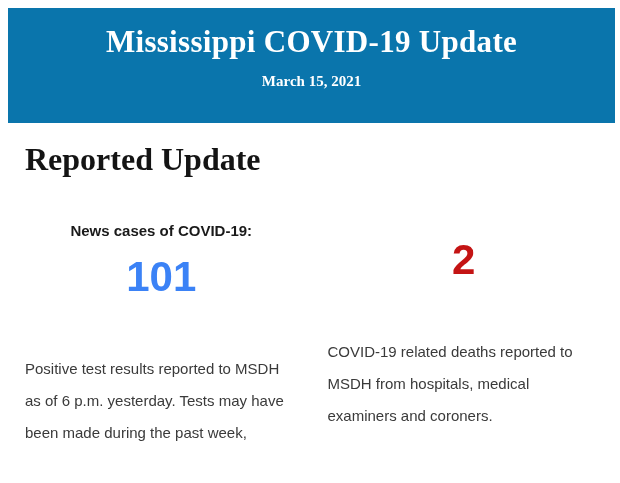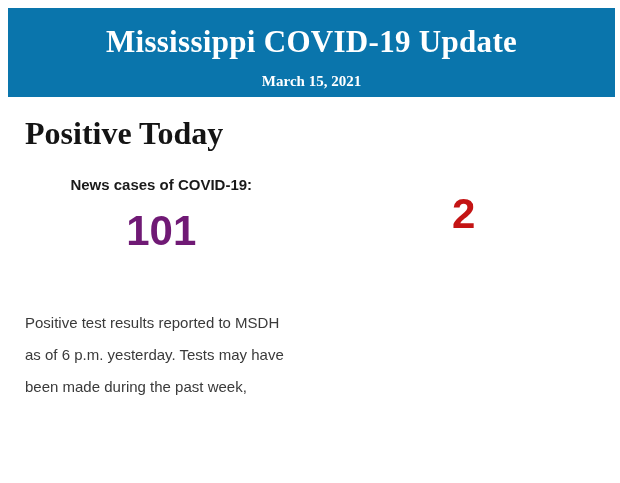--- a/index.html
+++ b/index.html
@@ -8,21 +8,21 @@
     width: 620px;
     height: 483px;
     overflow: hidden;
     font-family: "Liberation Sans", sans-serif;
     position: relative;
   }
 
   
   .banner {
     margin: 8px 5px 0 8px;
-    height: 89px;
+    height: 115px;
     background: #0a75ac; 
     text-align: center;
   }
   .banner-title {
     padding-top: 15px;
     font-family: "Liberation Serif", "DejaVu Serif", serif;
     font-weight: bold;
     font-size: 31px;
     line-height: 1.2;
     color: #ffffff;
@@ -41,21 +41,21 @@
     margin: 17px 0 0 25px;
     font-family: "Liberation Serif", "DejaVu Serif", serif;
     font-weight: bold;
     font-size: 32px;
     line-height: 1.2;
     color: #141414;
   }
 
   
   .stats-row {
-    margin-top: 24px;
+    margin-top: 44px;
     display: grid;
     grid-template-columns: 1fr 1fr;
     column-gap: 30px;
     padding: 0 20px 0 25px;
   }
   .stat-label {
     text-align: center;
     font-weight: bold;
     font-size: 15px;
     color: #1a1a1a;
@@ -77,27 +77,28 @@
   }
 </style>
 </head>
 <body>
 
 <div class="banner" style="background-color: rgb(10, 117, 172);">
   <div class="banner-title" style="color: rgb(255, 255, 255);">Mississippi COVID-19 Update</div>
   <div class="banner-date" style="color: rgb(255, 255, 255);">March 15, 2021</div>
 </div>
 
-<h1 class="section-heading">Positive Today</h1>
+<h1 class="section-heading">Reported Update</h1>
 
 <div class="stats-row">
 
   <div class="stat-col">
     <div class="stat-label">News cases of COVID-19:</div>
-    <div class="stat-value" style="color: #701a75;">101</div>
+    <div class="stat-value" style="color: #3b82f6;">101</div>
     <p class="stat-desc">Positive test results reported to MSDH as of 6 p.m. yesterday. Tests may have been made during the past week,</p>
   </div>
 
   <div class="stat-col">
     <div class="stat-value" style="color: rgb(196, 20, 20);">2</div>
+    <p class="stat-desc">COVID-19 related deaths reported to MSDH from hospitals, medical examiners and coroners.</p>
   </div>
 
 </div>
 
 </body></html>

